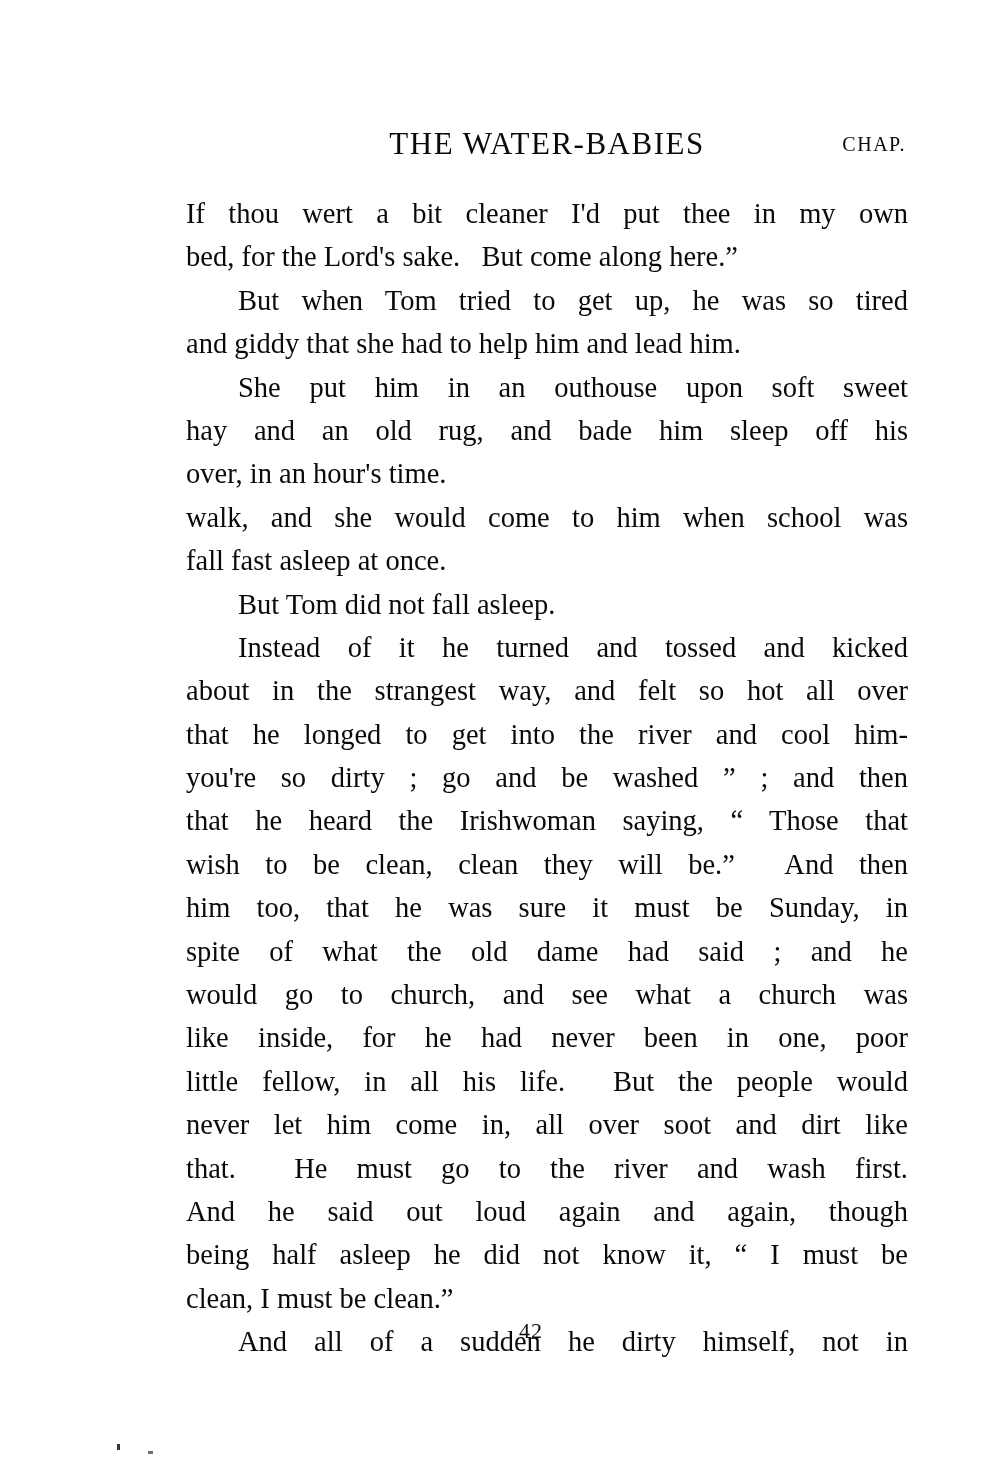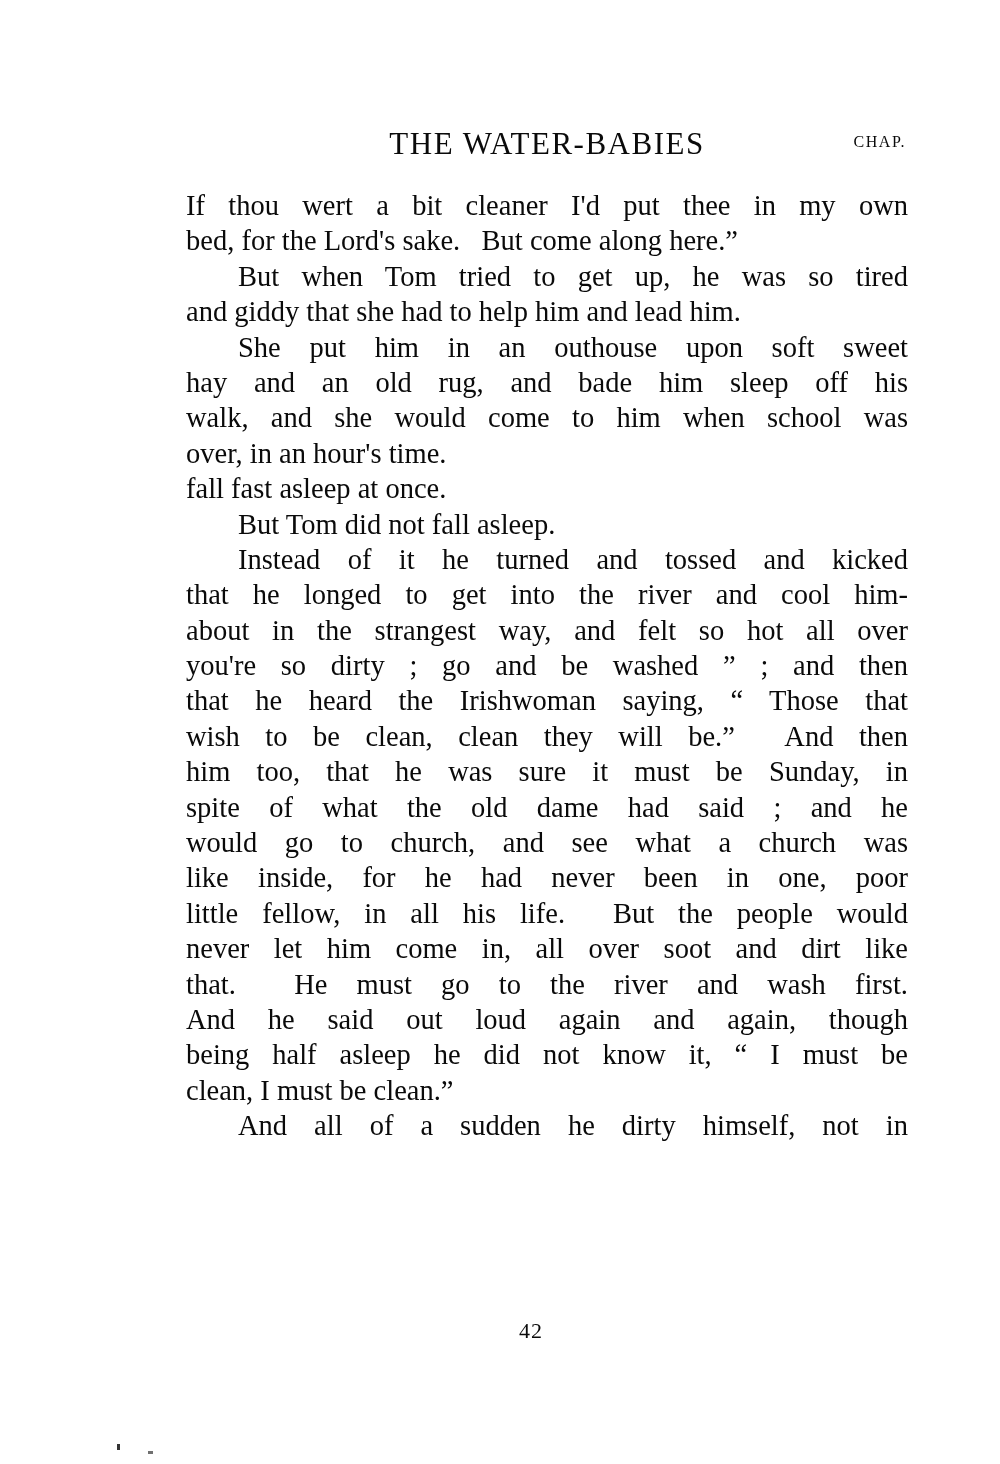--- a/index.html
+++ b/index.html
@@ -30,35 +30,36 @@
     text-align: center;
     font-size: 31px;
     letter-spacing: 1.5px;
     font-weight: normal;
     white-space: nowrap;
   }
   .chap {
     position: absolute;
     right: 2px;
     top: 7px;
-    font-size: 16px;
+    font-size: 20px;
     letter-spacing: 1.5px;
   }
   .body {
     position: absolute;
     top: 188px;
     left: 186px;
     width: 722px;
   }
   .line {
     font-size: 28.5px;
     line-height: 35.4px;
     height: 35.4px;
     white-space: pre-wrap;
     text-align: left;
+    margin-top: 8px;
   }
   .line.j {
     text-align: justify;
     text-align-last: justify;
   }
   .line.ind {
     padding-left: 52px;
     box-sizing: border-box;
   }
   .pagenum {
@@ -86,27 +87,27 @@
     <span class="chap">CHAP.</span>
   </div>
 
   <div class="body" id="body-lines">
       <div class="line j">If thou wert a bit cleaner I'd put thee in my own</div>
       <div class="line">bed, for the Lord's sake.   But come along here.”</div>
       <div class="line j ind">But when Tom tried to get up, he was so tired</div>
       <div class="line">and giddy that she had to help him and lead him.</div>
       <div class="line j ind">She put him in an outhouse upon soft sweet</div>
       <div class="line j">hay and an old rug, and bade him sleep off his</div>
+      <div class="line">over, in an hour's time.</div>
       <div class="line j">walk, and she would come to him when school was</div>
-      <div class="line">over, in an hour's time.</div>
       <div class="line">fall fast asleep at once.</div>
       <div class="line ind">But Tom did not fall asleep.</div>
       <div class="line j ind">Instead of it he turned and tossed and kicked</div>
+      <div class="line j">about in the strangest way, and felt so hot all over</div>
       <div class="line j">that he longed to get into the river and cool him-</div>
-      <div class="line j">about in the strangest way, and felt so hot all over</div>
       <div class="line j">you're so dirty ; go and be washed ” ; and then</div>
       <div class="line j">that he heard the Irishwoman saying, “ Those that</div>
       <div class="line j">wish to be clean, clean they will be.”  And then</div>
       <div class="line j">him too, that he was sure it must be Sunday, in</div>
       <div class="line j">spite of what the old dame had said ; and he</div>
       <div class="line j">would go to church, and see what a church was</div>
       <div class="line j">like inside, for he had never been in one, poor</div>
       <div class="line j">little fellow, in all his life.  But the people would</div>
       <div class="line j">never let him come in, all over soot and dirt like</div>
       <div class="line j">that.  He must go to the river and wash first.</div>

